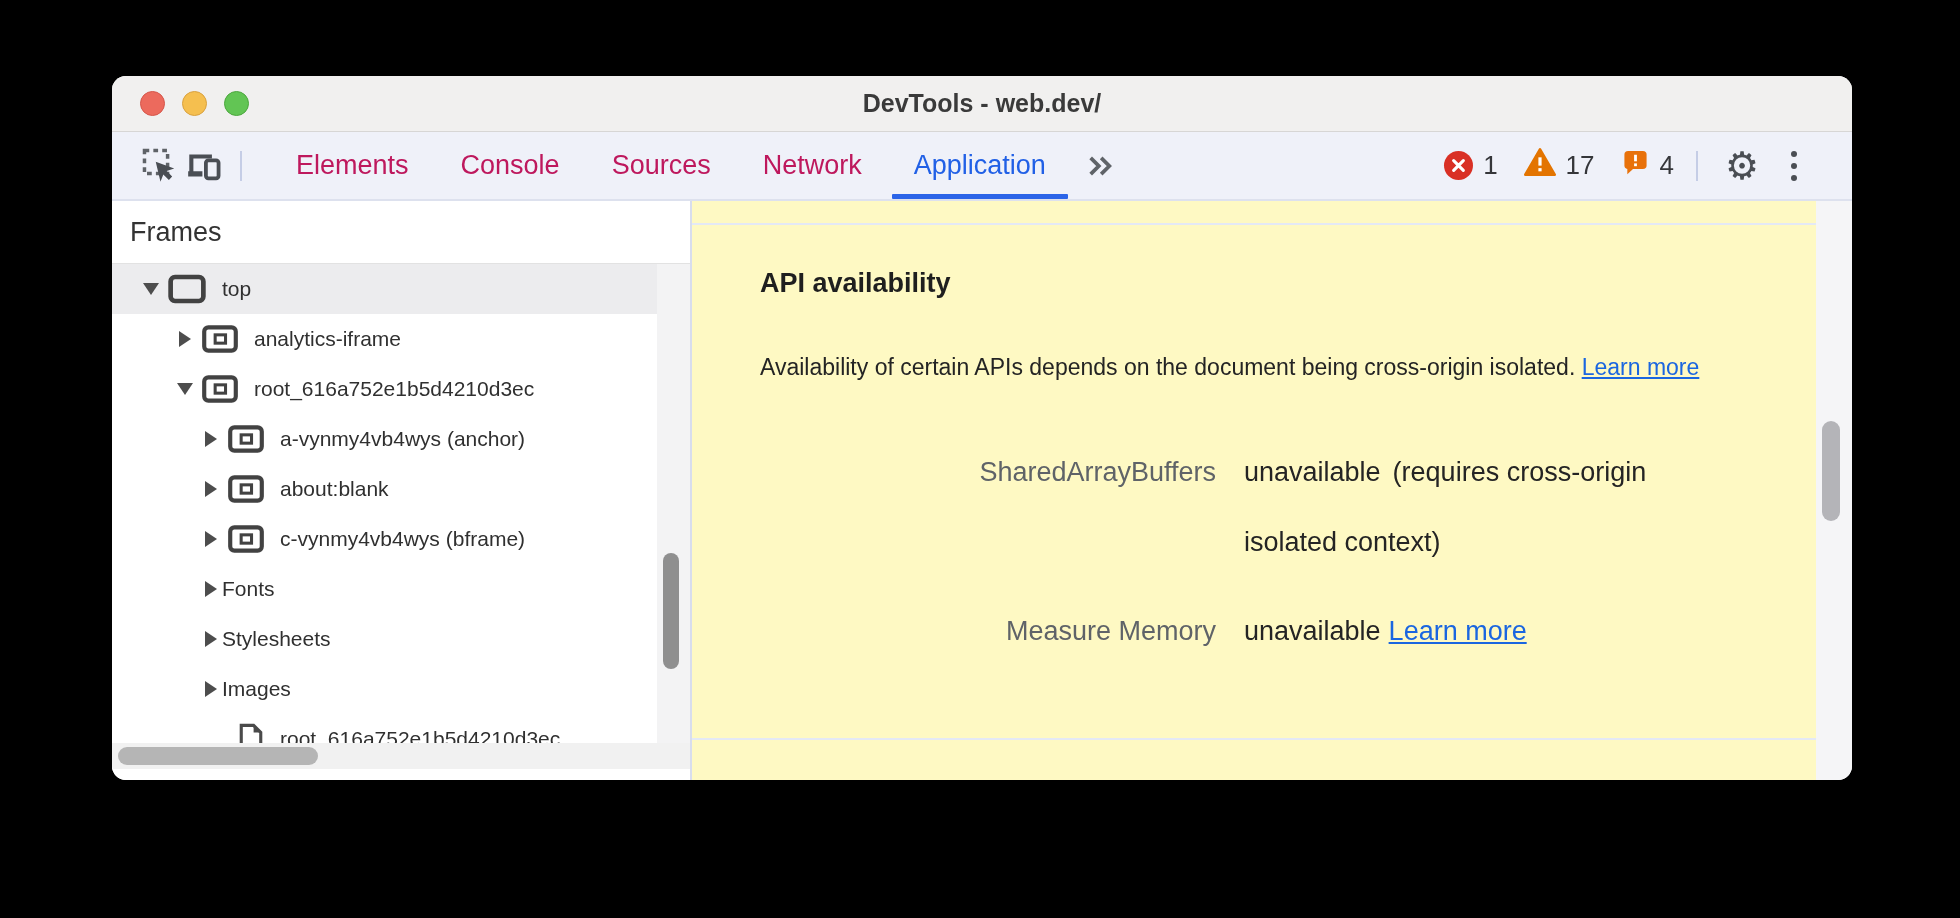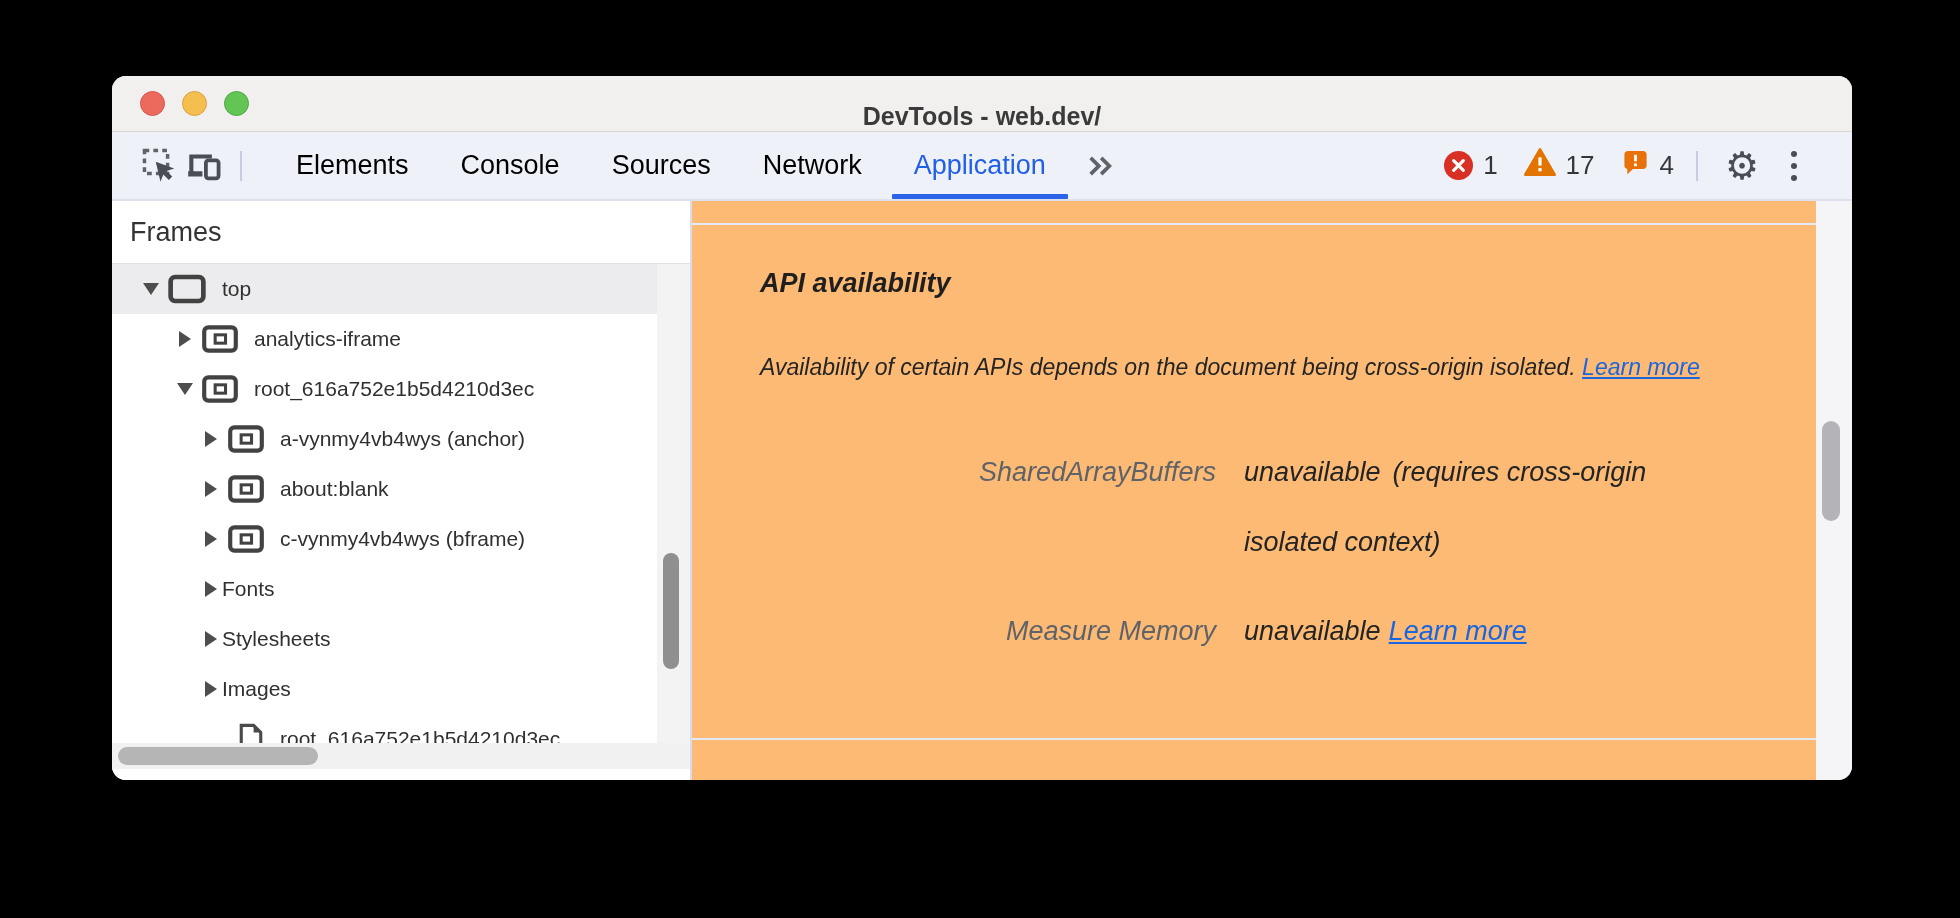--- a/index.html
+++ b/index.html
@@ -1,34 +1,34 @@
 <!DOCTYPE html>
 <html><head>
 <meta charset="utf-8">
 <style>
   html,body{margin:0;padding:0;background:#000;width:1960px;height:918px;overflow:hidden;
     font-family:"Liberation Sans", sans-serif;-webkit-font-smoothing:antialiased;}
   .window{position:absolute;left:112px;top:76px;width:1740px;height:704px;background:#fff;
     border-radius:14px;overflow:hidden;box-shadow:0 24px 70px rgba(0,0,0,.55);}
   
   .titlebar{position:relative;height:55px;background:#f1f0ef;border-bottom:1px solid #d7d6d5;
-    display:flex;align-items:flex-end;}
+    display:flex;align-items:center;}
   .traffic{position:absolute;left:28px;top:0;height:100%;display:flex;align-items:center;gap:17px;}
   .tl{width:23px;height:23px;border-radius:50%;}
   .tl.red{background:#ec6a5d;border:1px solid #d6564a;}
   .tl.yellow{background:#f5bf4f;border:1px solid #d9a13f;}
   .tl.green{background:#62c554;border:1px solid #4ca73e;}
   .title{flex:1;text-align:center;font-size:25px;font-weight:700;color:#3a3a3a;}
   
   .toolbar{height:69px;background:#eff1f9;border-bottom:2px solid #dde1ee;display:flex;align-items:center;
     padding:0 36px 0 26px;box-sizing:border-box;}
   .tbtn{display:flex;align-items:center;justify-content:center;width:44px;height:44px;flex:0 0 auto;}
   .vsep{width:2px;height:30px;background:#c5cde6;margin:0 14px;flex:0 0 auto;}
   .tabs{display:flex;align-items:stretch;height:100%;margin-left:14px;}
-  .tab{position:relative;display:flex;align-items:center;padding:0 26px;font-size:27px;color:#000000;cursor:default;}
+  .tab{position:relative;display:flex;align-items:center;padding:0 26px;font-size:27px;color:#be185d;cursor:default;}
   .tab.active{color:#2160e6;align-items:center;}
   .tab-underline{position:absolute;left:4px;right:4px;bottom:0;height:5px;background:#2b64e8;border-radius:1px;}
   .chevrons{display:flex;align-items:center;margin-left:6px;}
   .spacer{flex:1;}
   .badges{display:flex;align-items:center;gap:26px;}
   .badge{display:flex;align-items:center;gap:10px;font-size:26px;color:#35363a;}
   .errcircle{width:29px;height:29px;border-radius:50%;background:#d93025;display:flex;align-items:center;justify-content:center;}
   .gear{font-family:"DejaVu Sans", sans-serif;font-size:38px;color:#4a4e54;line-height:1;}
   .kebab{display:flex;flex-direction:column;gap:6px;align-items:center;}
   .kebab i{width:6px;height:6px;border-radius:50%;background:#4a4e54;}
@@ -46,21 +46,21 @@
   .caret.right i{width:0;height:0;border-top:8px solid transparent;border-bottom:8px solid transparent;border-left:12px solid #4d4d4d;}
   .caret.down i{width:0;height:0;border-left:8px solid transparent;border-right:8px solid transparent;border-top:12px solid #4d4d4d;}
   .ticon{display:flex;align-items:center;justify-content:center;margin-right:16px;flex:0 0 auto;}
   .tlabel{font-size:21px;color:#303030;}
   .side-vgutter{position:absolute;top:63px;right:0;width:33px;height:479px;background:#f3f3f4;}
   .side-vthumb{position:absolute;top:352px;right:11px;width:16px;height:116px;border-radius:8px;background:#8f8f8f;}
   .hscroll{position:absolute;left:0;right:0;bottom:12px;height:26px;background:#f1f1f1;}
   .hthumb{position:absolute;left:6px;top:4px;width:200px;height:18px;border-radius:9px;background:#b5b5b5;}
   .divider{width:2px;background:#d8dded;flex:0 0 auto;}
   
-  .main{position:relative;flex:1;background:#fdba74;overflow:hidden;font-style:italic;}
+  .main{position:relative;flex:1;background:#fef9c3;overflow:hidden;}
   .main-topstrip{height:22px;border-bottom:2px solid #e4e9f5;}
   .content{padding-left:68px;}
   .report-heading{margin:40px 0 0 0;font-size:27px;line-height:36px;font-weight:700;color:#1f1f1f;}
   .report-desc{margin:31px 0 0 0;width:1010px;font-size:23px;line-height:70px;color:#242424;}
   a.link{color:#1a66e0;text-decoration:underline;cursor:pointer;}
   .api-rows{margin-top:35px;}
   .api-row{display:flex;margin-bottom:19px;}
   .api-label{width:456px;flex:0 0 auto;text-align:right;font-size:27px;line-height:70px;color:#5f6368;}
   .api-value{width:480px;margin-left:28px;font-size:27px;line-height:70px;color:#242424;}
   .api-detail{margin-left:12px;}

